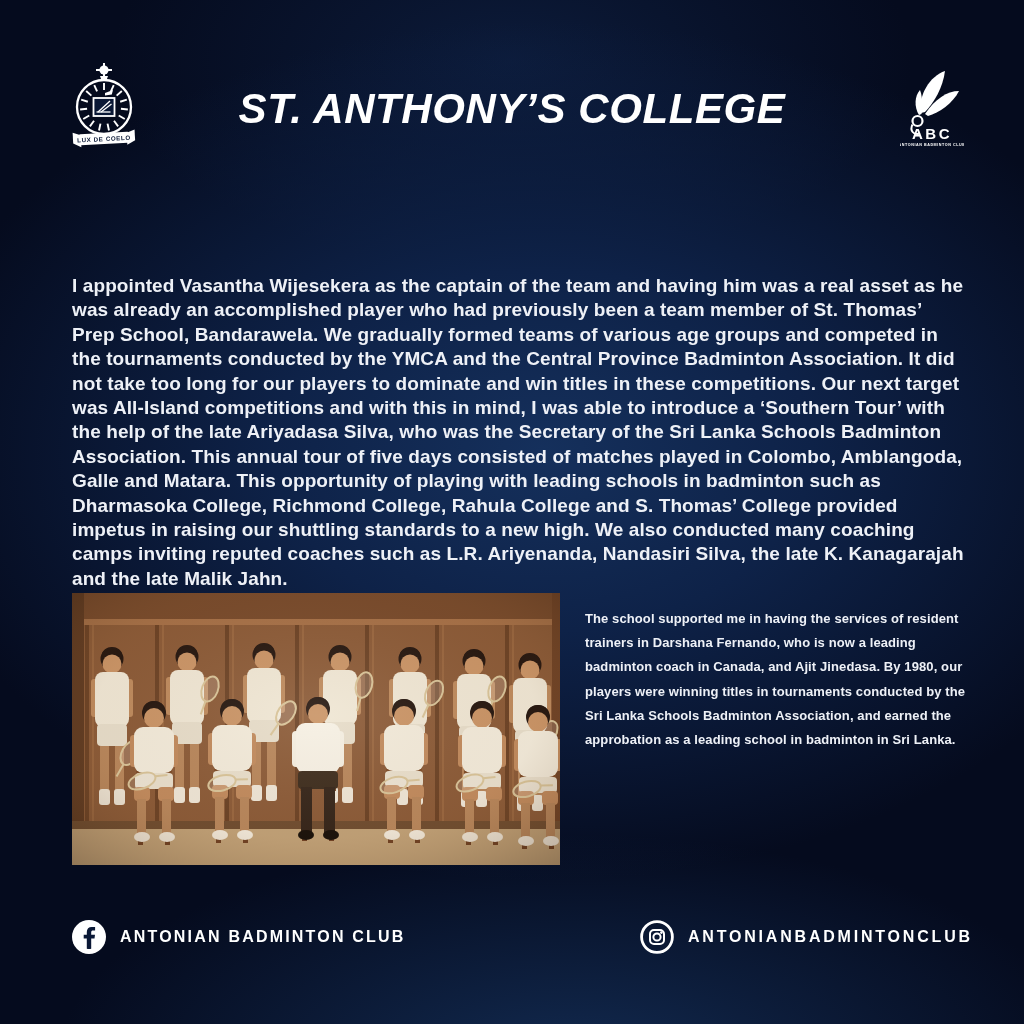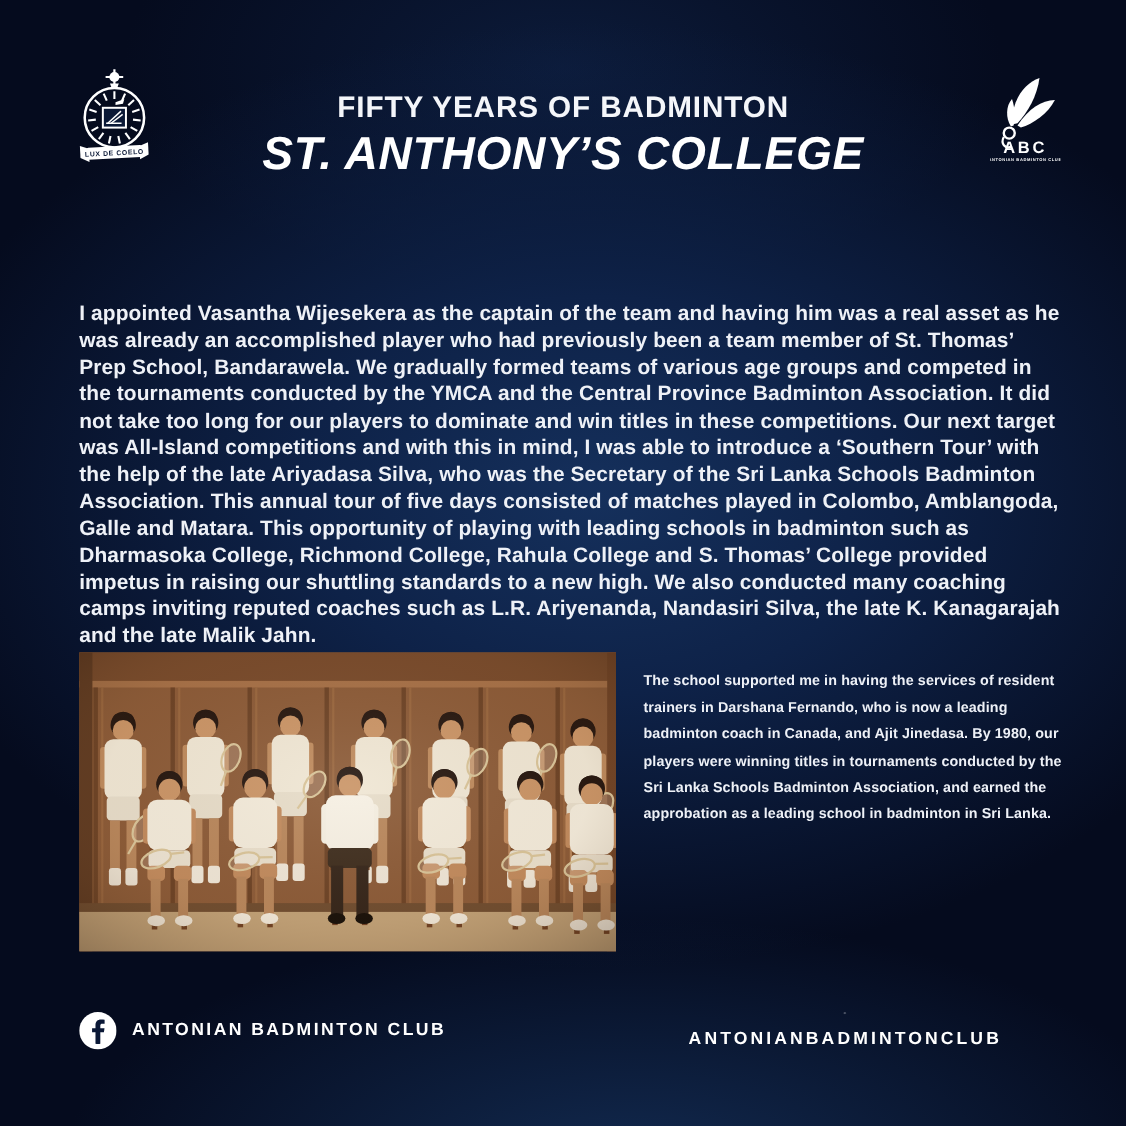--- a/index.html
+++ b/index.html
@@ -27,21 +27,21 @@
     color:#eef1f7;text-align:left;margin-top:45px;
   }
   .photo{position:absolute;left:72px;top:593px;width:488px;height:272px;display:block;}
   .para2{
     position:absolute;left:585px;top:594px;width:384px;
     font-size:13px;font-weight:600;line-height:24.2px;letter-spacing:.1px;
     color:#eef1f7;
   }
   .footer-item{position:absolute;display:flex;align-items:center;gap:14px;height:34px;}
   .footer-item.fb{left:72px;top:920px;}
-  .footer-item.ig{left:626px;top:920px;flex-direction:column;}
+  .footer-item.ig{left:640px;top:920px;}
   .footer-item .handle{
     font-size:16px;font-weight:700;letter-spacing:2.2px;color:#ffffff;white-space:nowrap;
   }
   .footer-item.ig .handle{letter-spacing:2.8px;}
   svg text{font-family:"Liberation Sans",sans-serif;}
 </style>
 </head>
 <body>
 
 <div class="poster">
@@ -80,21 +80,20 @@
     </g>
     <g transform="rotate(-3 33 77)">
       <polygon points="2,69 10,72 10,84 2,80" fill="#ffffff"></polygon>
       <polygon points="64,69 56,72 56,84 64,80" fill="#ffffff"></polygon>
       <rect x="8" y="71" width="50" height="11" rx="1.5" fill="#ffffff"></rect>
       <text x="33" y="79.2" text-anchor="middle" font-size="6.2" font-weight="bold" fill="#0a1836" letter-spacing="0.6">LUX DE COELO</text>
     </g>
   </svg>
 
   <div class="header">
-    <div class="subtitle">FIFTY YEARS OF BADMINTON</div>
     <div class="title">ST. ANTHONY’S COLLEGE</div>
   </div>
 
   <svg class="abc-logo" viewBox="0 0 64 82">
     <g>
       <path d="M21,45 C18,27 30,8 45,3 C43,19 34,35 25,44 Z" fill="#ffffff"></path>
       <path d="M25,46 C35,31 47,23 59,23 C53,35 39,45 28,48 Z" fill="#ffffff"></path>
       <path d="M19,47 C14,39 14.5,28 20,22 C23,30 22.5,41 21.5,46 Z" fill="#ffffff"></path>
       <circle cx="17.5" cy="53" r="5" fill="none" stroke="#ffffff" stroke-width="2.2"></circle>
       <path d="M12.5,56.5 C9.5,62.5 13.5,67.5 19.5,65.5" fill="none" stroke="#ffffff" stroke-width="2"></path>

